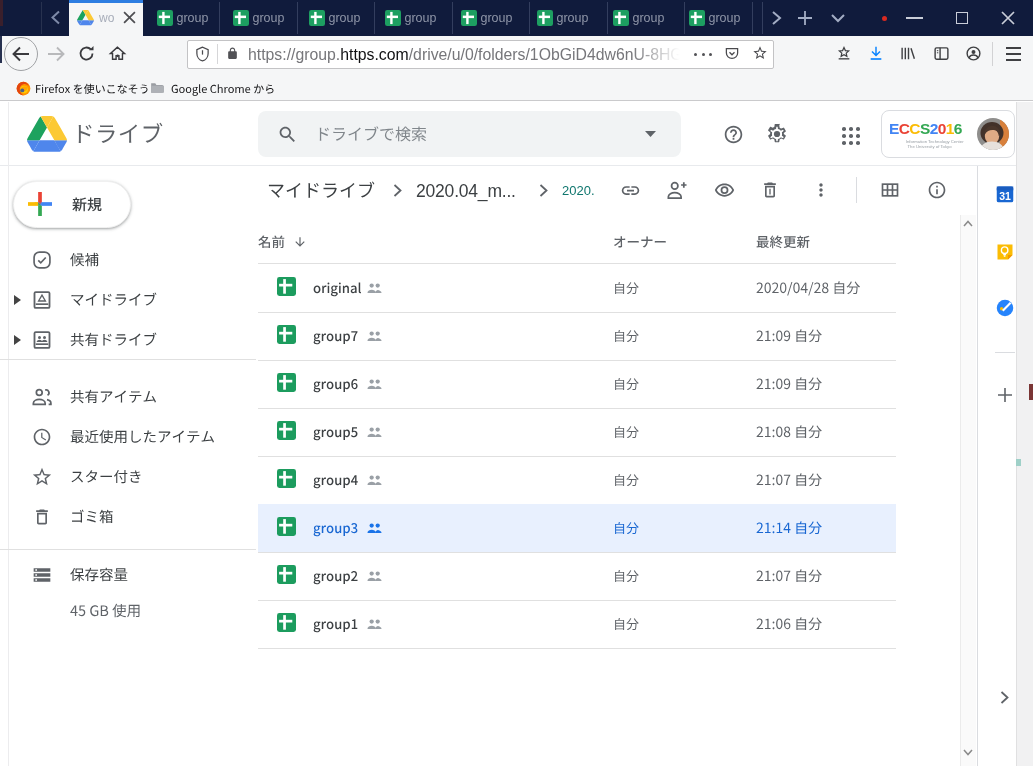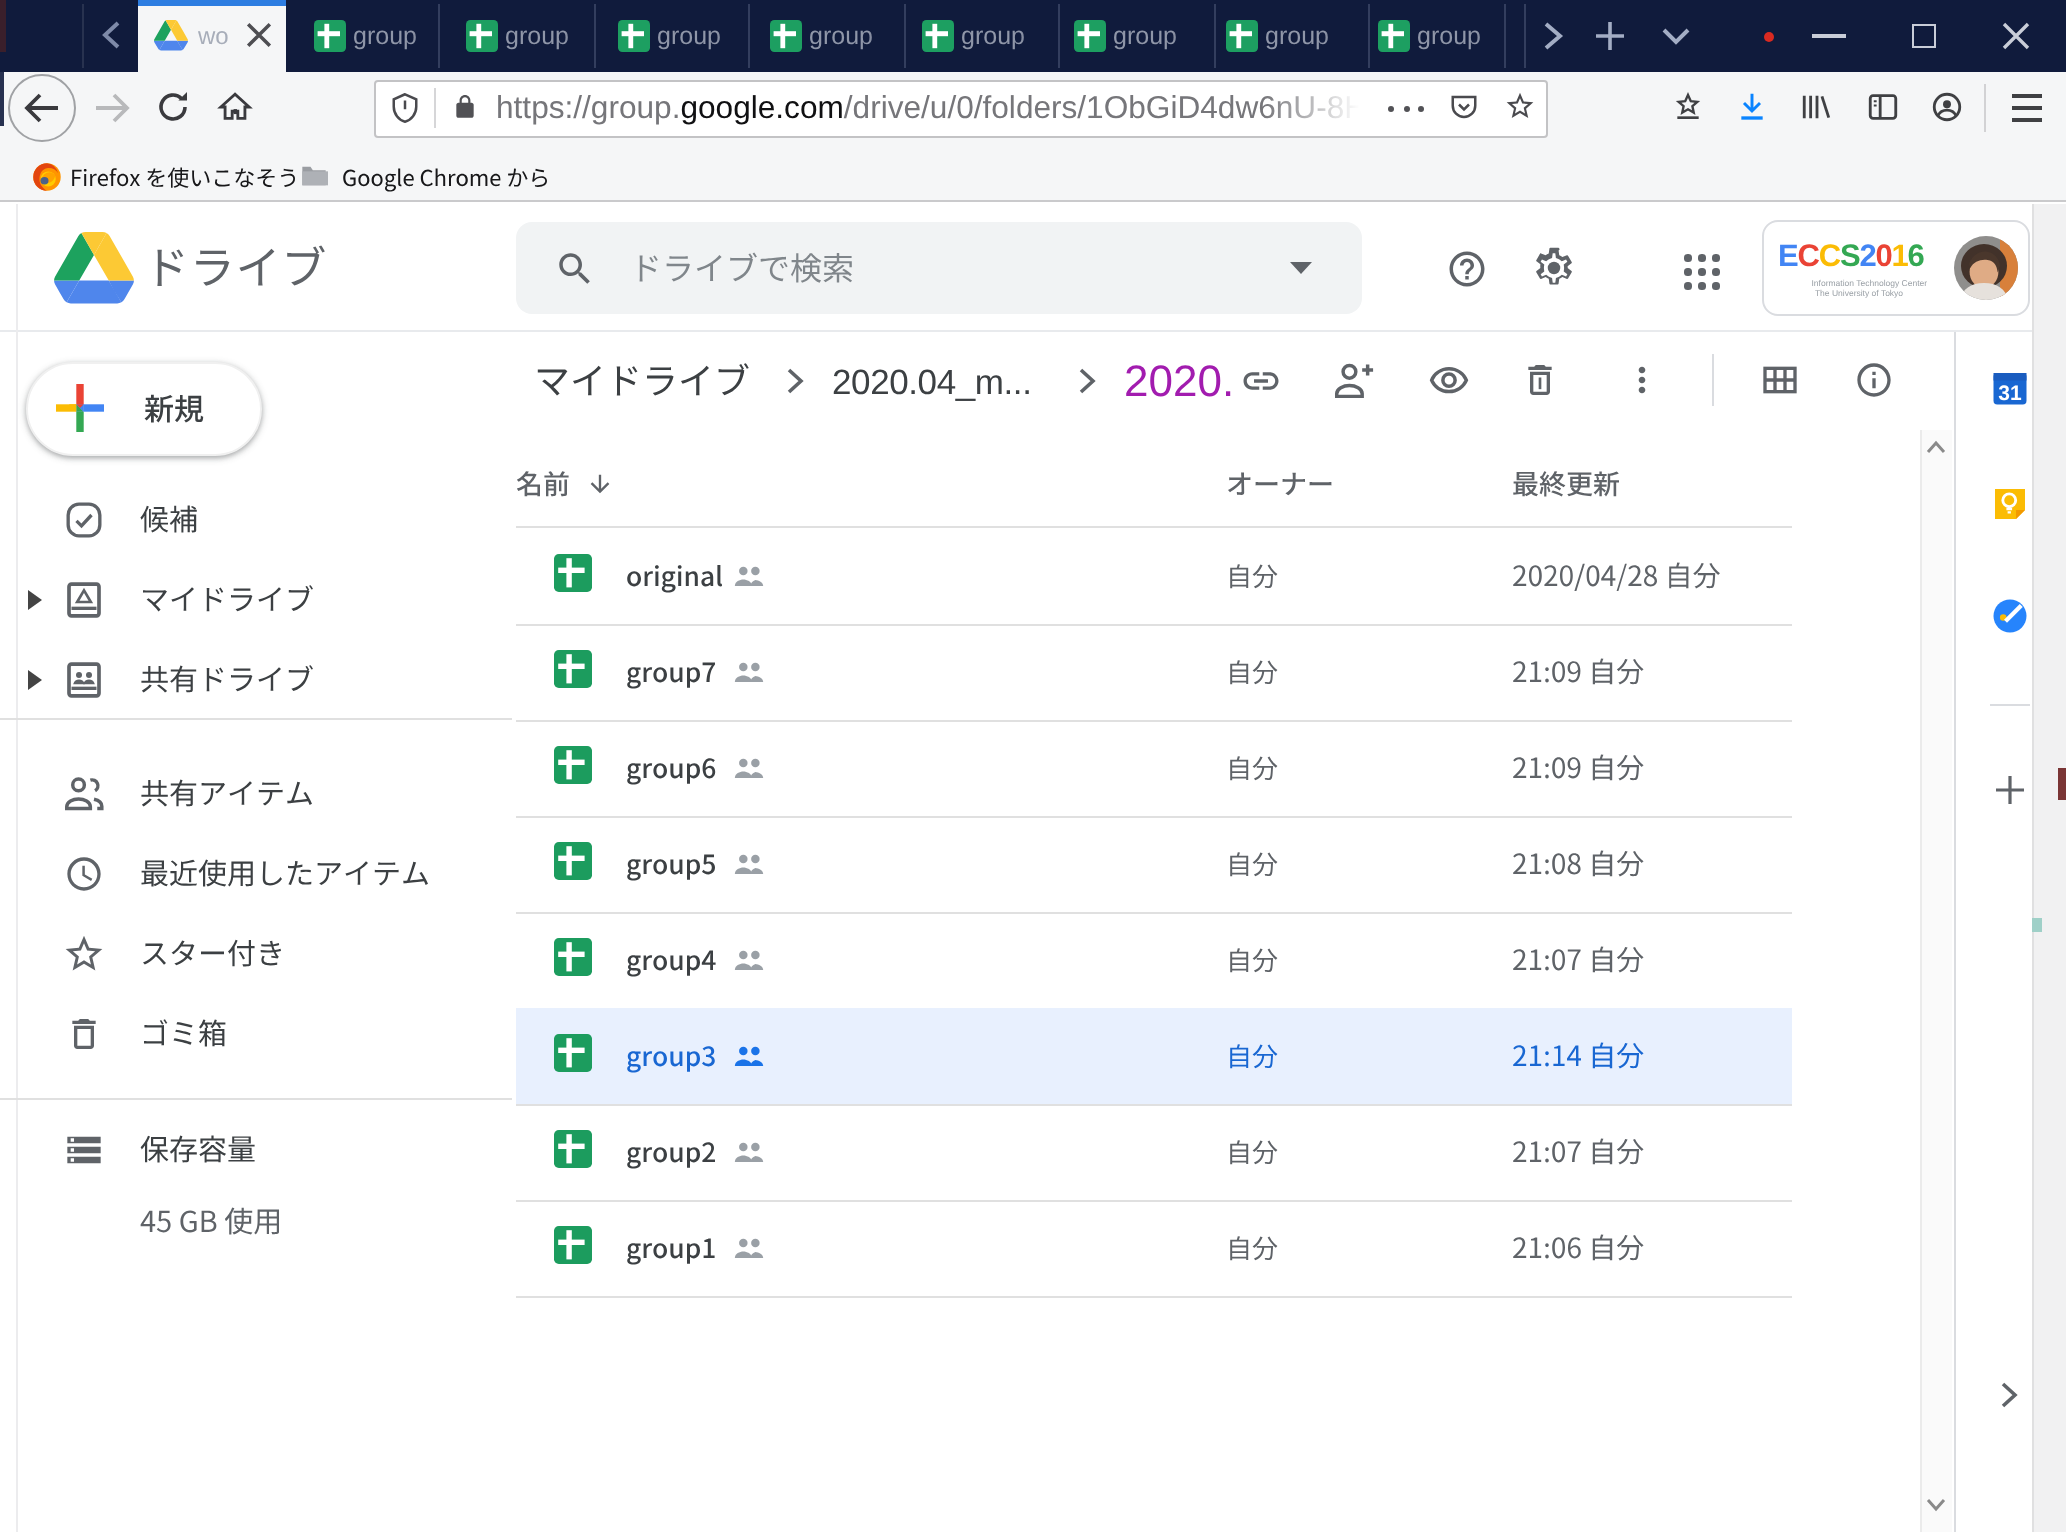--- a/index.html
+++ b/index.html
@@ -111,21 +111,21 @@
   </svg>
 <div style="position:absolute;left:187px;top:39.5px;width:587px;height:29px;background:#fff;border:1px solid #c3c3c5;border-radius:2px"></div>
 <svg class="t" style="left:195px;top:46px" width="15" height="16" viewBox="0 0 24 24">
     <path d="M12 1L3 5v6c0 5.55 3.84 10.74 9 12 5.16-1.26 9-6.45 9-12V5l-9-4z" fill="none" stroke="#4a4a4e" stroke-width="2"></path>
     <path d="M12 6v7" stroke="#4a4a4e" stroke-width="2"></path>
   </svg>
 <div style="position:absolute;left:216.5px;top:44px;width:1px;height:20px;background:#d6d6d8"></div>
 <svg class="t" style="left:226px;top:46px" width="13" height="15" viewBox="0 0 24 24">
     <path fill="#515155" d="M18 8h-1V6c0-2.76-2.24-5-5-5S7 3.24 7 6v2H6c-1.1 0-2 .9-2 2v10c0 1.1.9 2 2 2h12c1.1 0 2-.9 2-2V10c0-1.1-.9-2-2-2zM9 6c0-1.66 1.34-3 3-3s3 1.34 3 3v2H9V6z"></path>
   </svg>
-<div style="position:absolute;left:248px;top:46px;width:436px;height:18px;font-size:15.8px;line-height:18px;white-space:nowrap;overflow:hidden;-webkit-mask-image:linear-gradient(90deg,#000 88%,transparent 99%)"><span style="color:#76767a">https://group.</span><span style="color:#101012">google.com</span><span style="color:#76767a">/drive/u/0/folders/1ObGiD4dw6nU-8HGV02mq</span></div>
+<div style="position:absolute;left:248px;top:46px;width:436px;height:18px;font-size:15.8px;line-height:18px;white-space:nowrap;overflow:hidden;-webkit-mask-image:linear-gradient(90deg,#000 88%,transparent 99%)"><span style="color:#76767a">https://group.</span><span style="color:#101012">https.com</span><span style="color:#76767a">/drive/u/0/folders/1ObGiD4dw6nU-8HGV02mq</span></div>
 <div style="position:absolute;left:694px;top:52.5px;width:3.4px;height:3.4px;border-radius:50%;background:#525256"></div>
 <div style="position:absolute;left:701.5px;top:52.5px;width:3.4px;height:3.4px;border-radius:50%;background:#525256"></div>
 <div style="position:absolute;left:709px;top:52.5px;width:3.4px;height:3.4px;border-radius:50%;background:#525256"></div>
 <svg class="t" style="left:724px;top:46px" width="16" height="15" viewBox="0 0 24 24">
     <path d="M3 4h18v7a9 9 0 01-18 0V4z" fill="none" stroke="#4a4a4e" stroke-width="2"></path>
     <path d="M8 10l4 4 4-4" fill="none" stroke="#4a4a4e" stroke-width="2"></path>
   </svg>
 <svg class="t" style="left:752px;top:45px" width="16" height="16" viewBox="0 0 24 24">
     <path fill="#4a4a4e" d="M22 9.24l-7.19-.62L12 2 9.19 8.63 2 9.24l5.46 4.73L5.82 21 12 17.27 18.18 21l-1.63-7.03L22 9.24zM12 15.4l-3.76 2.27 1-4.28-3.32-2.88 4.38-.38L12 6.1l1.71 4.04 4.38.38-3.32 2.88 1 4.28L12 15.4z"></path>
   </svg>
@@ -316,21 +316,21 @@
 <svg class="t" style="left:267px;top:197px" width="1" height="1">
     <path fill="#3c4043" d="M8.2 -2.9C9.4 -1.7 10.8 -0.1 11.5 0.8L12.8 -0.2C12.1 -1.1 10.8 -2.5 9.7 -3.5C12.7 -5.8 15 -8.7 16.3 -10.9C16.4 -11 16.5 -11.2 16.7 -11.4L15.6 -12.3C15.3 -12.2 14.9 -12.2 14.4 -12.2C12.6 -12.2 4.6 -12.2 3.7 -12.2C3.1 -12.2 2.4 -12.3 1.9 -12.3V-10.7C2.2 -10.7 3 -10.8 3.7 -10.8C4.7 -10.8 12.7 -10.8 14.3 -10.8C13.4 -9.2 11.3 -6.6 8.7 -4.6C7.4 -5.7 6 -6.9 5.3 -7.3L4.1 -6.4C5.1 -5.7 7.2 -3.9 8.2 -2.9Z M19.5 -6.5 20.3 -5.1C22.8 -5.9 25.2 -6.9 27.1 -8V-1.4C27.1 -0.7 27.1 0.2 27 0.6H28.8C28.7 0.2 28.7 -0.7 28.7 -1.4V-9C30.5 -10.2 32.2 -11.6 33.5 -13L32.3 -14.1C31.1 -12.6 29.3 -11 27.4 -9.9C25.4 -8.6 22.7 -7.3 19.5 -6.5Z M47.8 -13 46.8 -12.5C47.4 -11.7 48 -10.7 48.4 -9.8L49.4 -10.2C49 -11.1 48.3 -12.3 47.8 -13ZM50 -13.9 49 -13.4C49.6 -12.6 50.2 -11.6 50.7 -10.7L51.7 -11.2C51.2 -12 50.5 -13.2 50 -13.9ZM41.5 -1.3C41.5 -0.7 41.5 0.2 41.4 0.8H43.1C43.1 0.2 43 -0.8 43 -1.3V-7.3C45 -6.7 48.1 -5.5 50.1 -4.4L50.7 -5.9C48.8 -6.9 45.4 -8.2 43 -8.9V-11.8C43 -12.4 43.1 -13.1 43.1 -13.7H41.3C41.5 -13.1 41.5 -12.3 41.5 -11.8C41.5 -10.3 41.5 -2.4 41.5 -1.3Z M58.2 -13.4V-11.9C58.6 -12 59.2 -12 59.8 -12C60.8 -12 65.8 -12 66.8 -12C67.4 -12 68.1 -12 68.5 -11.9V-13.4C68.1 -13.3 67.4 -13.3 66.9 -13.3C65.8 -13.3 60.8 -13.3 59.8 -13.3C59.2 -13.3 58.6 -13.3 58.2 -13.4ZM69.8 -8.7 68.8 -9.3C68.6 -9.2 68.2 -9.2 67.8 -9.2C66.9 -9.2 59.2 -9.2 58.3 -9.2C57.8 -9.2 57.2 -9.2 56.5 -9.3V-7.8C57.2 -7.8 57.9 -7.8 58.3 -7.8C59.4 -7.8 67 -7.8 67.9 -7.8C67.5 -6.5 66.8 -5 65.7 -3.8C64.2 -2.2 61.9 -1.1 59.4 -0.5L60.5 0.7C62.8 0.1 65.1 -1 66.9 -3C68.3 -4.5 69.1 -6.4 69.6 -8.1C69.6 -8.3 69.7 -8.5 69.8 -8.7Z M73.5 -6.5 74.3 -5.1C76.8 -5.9 79.2 -6.9 81.1 -8V-1.4C81.1 -0.7 81.1 0.2 81 0.6H82.8C82.7 0.2 82.7 -0.7 82.7 -1.4V-9C84.5 -10.2 86.2 -11.6 87.5 -13L86.3 -14.1C85.1 -12.6 83.3 -11 81.4 -9.9C79.4 -8.6 76.7 -7.3 73.5 -6.5Z M105.9 -15.4 104.9 -15C105.4 -14.4 106 -13.4 106.4 -12.6L107.4 -13C107 -13.7 106.4 -14.8 105.9 -15.4ZM105.2 -11.7 104.3 -12.3 105 -12.6C104.7 -13.3 104 -14.3 103.6 -15L102.6 -14.5C103 -14 103.6 -13.1 103.9 -12.4C103.6 -12.3 103.4 -12.3 103.2 -12.3C102.3 -12.3 95.2 -12.3 94.1 -12.3C93.5 -12.3 92.8 -12.4 92.3 -12.5V-10.9C92.8 -10.9 93.4 -10.9 94.1 -10.9C95.2 -10.9 102.3 -10.9 103.3 -10.9C103.1 -9.2 102.3 -6.7 101 -5C99.5 -3.1 97.5 -1.6 94 -0.7L95.2 0.6C98.5 -0.4 100.6 -2.1 102.3 -4.2C103.7 -6 104.6 -8.9 105 -10.8C105 -11.2 105.1 -11.5 105.2 -11.7Z"></path>
   </svg>
 <svg class="t" style="left:393px;top:184px" width="9" height="13" viewBox="0 0 9 13">
     <path d="M1.5 1l6 5.5-6 5.5" stroke="#5f6368" stroke-width="1.8" fill="none"></path>
   </svg>
 <div style="position:absolute;left:416px;top:181px;width:120px;height:20px;font-size:17.5px;color:#3c4043;line-height:20px;letter-spacing:-0.2px">2020.04_m...</div>
 <svg class="t" style="left:539px;top:184px" width="9" height="13" viewBox="0 0 9 13">
     <path d="M1.5 1l6 5.5-6 5.5" stroke="#5f6368" stroke-width="1.8" fill="none"></path>
   </svg>
-<div style="position:absolute;left:562px;top:181px;width:60px;height:20px;font-size:22px;color:#a21caf;line-height:20px">2020.</div>
+<div style="position:absolute;left:562px;top:181px;width:60px;height:20px;font-size:13px;color:#0f766e;line-height:20px">2020.</div>
 <svg class="t" style="left:619.5px;top:179.5px" width="21" height="21" viewBox="0 0 24 24">
     <path fill="#5f6368" d="M3.9 12c0-1.71 1.39-3.1 3.1-3.1h4V7H7c-2.76 0-5 2.24-5 5s2.24 5 5 5h4v-1.9H7c-1.71 0-3.1-1.39-3.1-3.1zM8 13h8v-2H8v2zm9-6h-4v1.9h4c1.71 0 3.1 1.39 3.1 3.1s-1.39 3.1-3.1 3.1h-4V17h4c2.76 0 5-2.24 5-5s-2.24-5-5-5z"></path>
   </svg>
 <svg class="t" style="left:666px;top:180px" width="22" height="20" viewBox="0 0 24 22">
     <circle cx="9.5" cy="6.5" r="3.5" fill="none" stroke="#5f6368" stroke-width="1.9"></circle>
     <path d="M2.5 20v-1.5c0-2.8 3.7-4.5 7-4.5s7 1.7 7 4.5V20z" fill="none" stroke="#5f6368" stroke-width="1.9"></path>
     <path d="M19.5 2.5v6M16.5 5.5h6" stroke="#5f6368" stroke-width="1.9"></path>
   </svg>
 <svg class="t" style="left:713.5px;top:179.5px" width="21" height="21" viewBox="0 0 24 24">
     <path fill="#5f6368" d="M12 6a9.77 9.77 0 018.82 5.5A9.77 9.77 0 0112 17a9.77 9.77 0 01-8.82-5.5A9.77 9.77 0 0112 6m0-2C7 4 2.73 7.11 1 11.5 2.73 15.89 7 19 12 19s9.27-3.11 11-7.5C21.27 7.11 17 4 12 4zm0 5a2.5 2.5 0 010 5 2.5 2.5 0 010-5m0-2a4.5 4.5 0 100 9 4.5 4.5 0 000-9z"></path>

